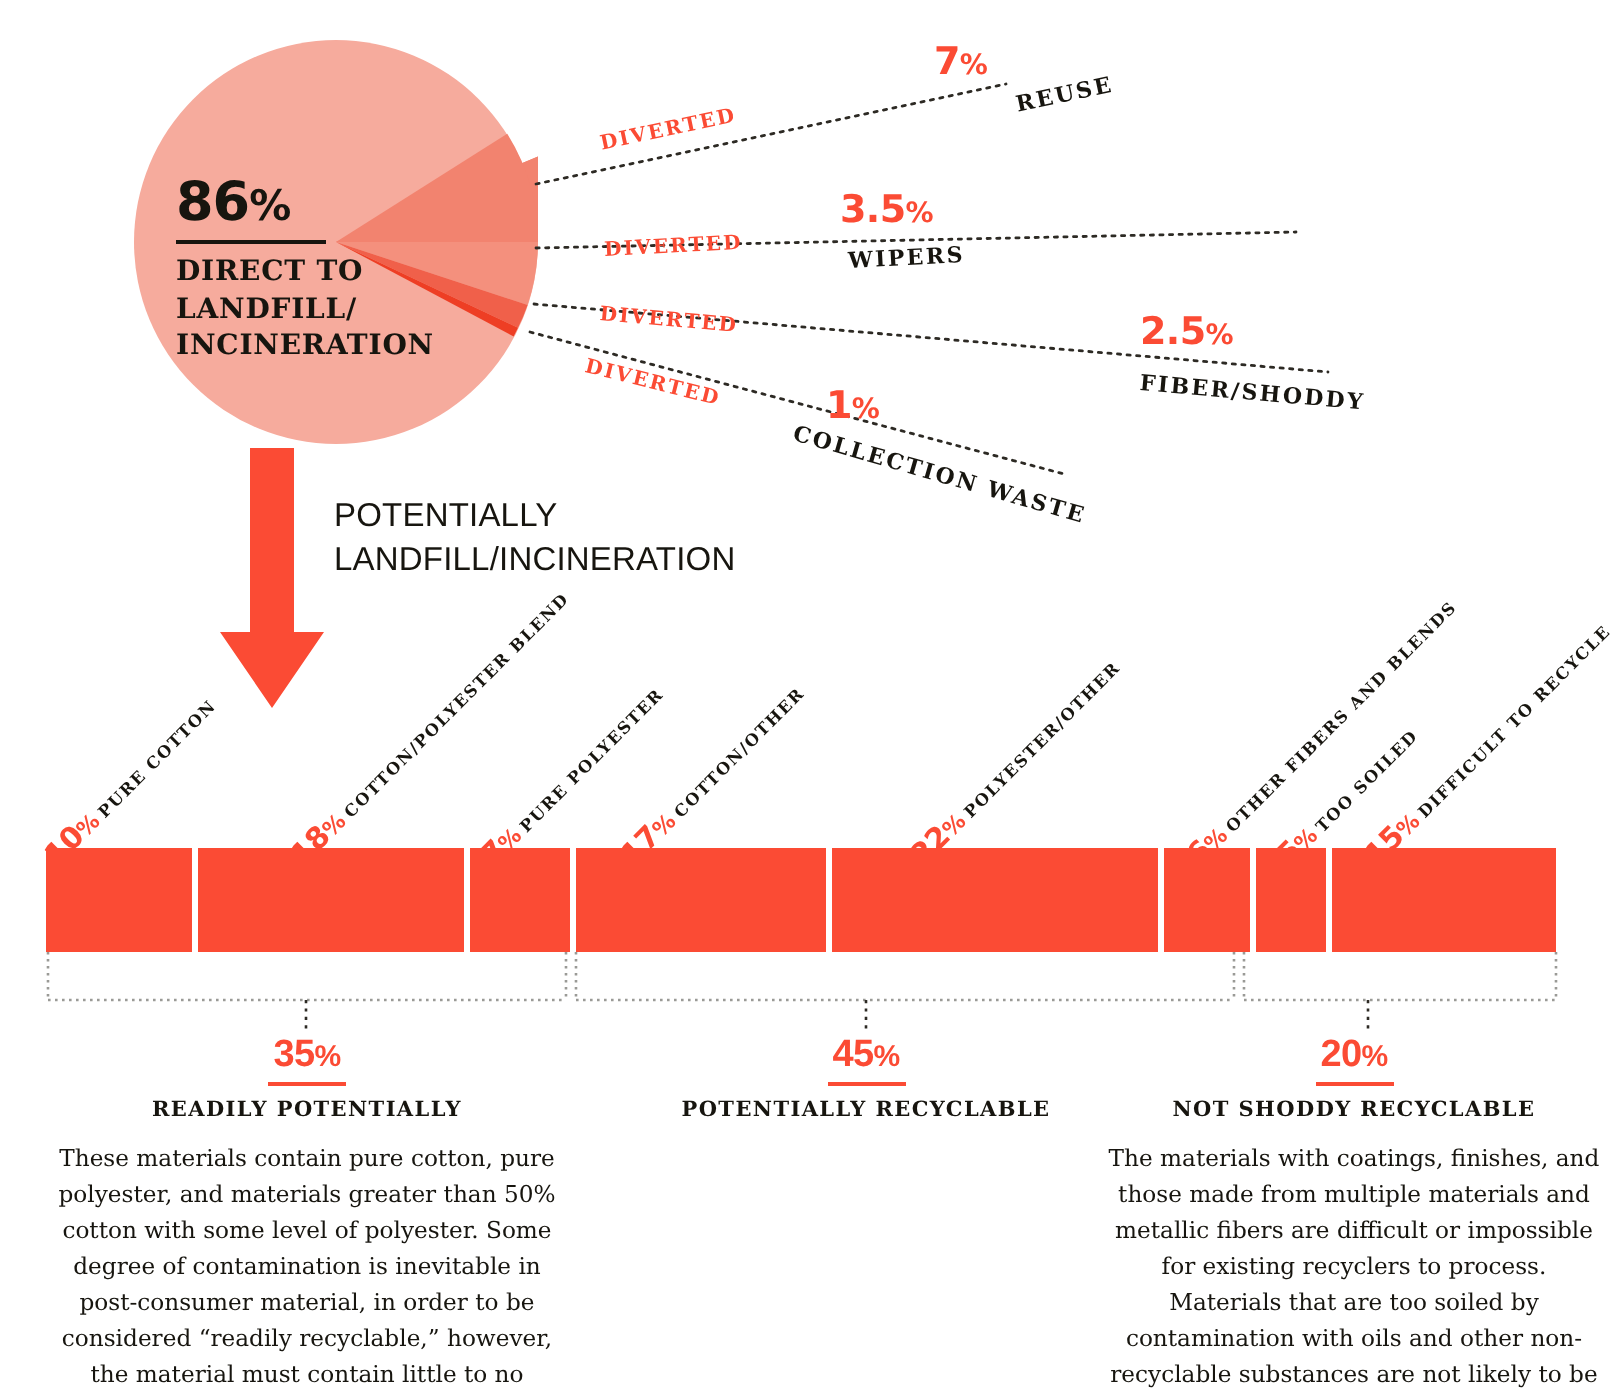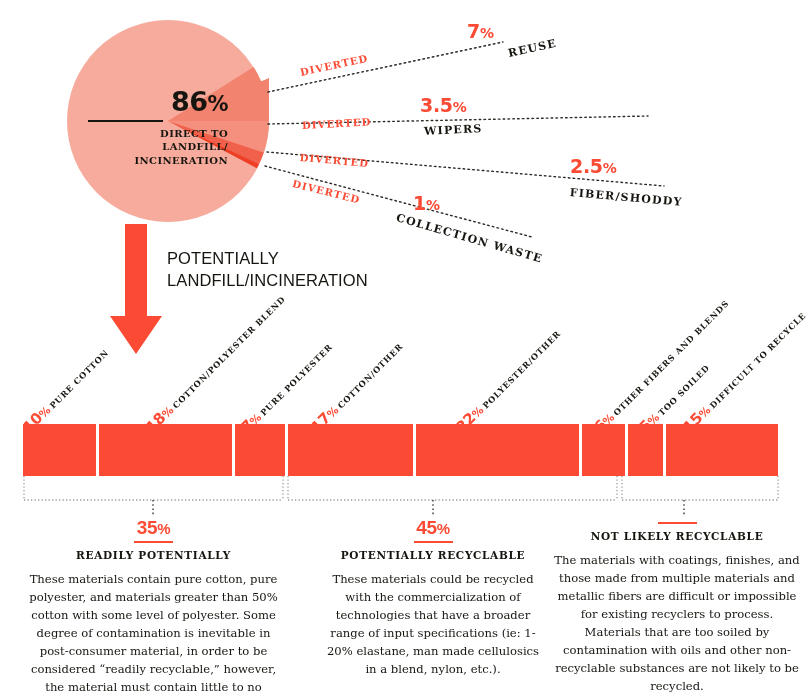--- a/index.html
+++ b/index.html
@@ -9,32 +9,32 @@
     -webkit-font-smoothing:antialiased;
   }
   #root{position:absolute;left:0;top:0;width:809px;height:697px;}
 
   
   .pie-wrap{position:absolute;left:67px;top:20px;width:202px;height:202px;}
   .pie-svg{display:block;width:202px;height:202px;}
 
   .pie-center-label{
     position:absolute;left:88px;top:88px;width:140px;
-    text-align:right;
+    text-align:left;
   }
   .pie-big{
     font-family:"DejaVu Sans", sans-serif;
     font-weight:700;font-size:27px;color:#17150f;letter-spacing:-0.5px;
     line-height:1;
   }
   .pie-big .pct{font-size:21px;font-weight:700;}
   .pie-rule{width:75px;height:2px;background:#17150f;margin:5px 0 5px 0;}
   .pie-sub{
     font-family:"DejaVu Serif", serif;
-    font-weight:700;font-size:10px;line-height:1.33;color:#17150f;
+    font-weight:700;font-size:14px;line-height:1.33;color:#17150f;
     letter-spacing:0.4px;
   }
 
   
   .callouts{position:absolute;left:0;top:0;width:809px;height:300px;pointer-events:none;}
   .callouts svg{position:absolute;left:0;top:0;}
 
   .lbl{position:absolute;white-space:nowrap;transform-origin:0 50%;}
   .lbl .diverted{
     font-family:"DejaVu Serif", serif;
@@ -263,24 +263,24 @@
       <div class="gp"><span>35</span><span class="s">%</span></div>
       <div class="grule" style="width:39px;"></div>
       <div class="gt">READILY POTENTIALLY</div>
       <div class="gb">These materials contain pure cotton, pure polyester, and materials greater than 50% cotton with some level of polyester. Some degree of contamination is inevitable in post-consumer material, in order to be considered “readily recyclable,” however, the material must contain little to no elastane.</div>
     </div>
 
     <div class="grp" style="left:322px;top:6px;width:222px;">
       <div class="gp"><span>45</span><span class="s">%</span></div>
       <div class="grule" style="width:39px;"></div>
       <div class="gt">POTENTIALLY RECYCLABLE</div>
-      <div class="gb">These materials could be recycled with the commercialization of technologies that have a broader range of input specifications (ie: 1-20% elastane, man made cellulosics in a blend, nylon, etc.).</div>
     </div>
 
     <div class="grp" style="left:553px;top:6px;width:248px;">
+      <div class="gp"><span>20</span><span class="s">%</span></div>
       <div class="grule" style="width:39px;"></div>
-      <div class="gt">NOT LIKELY RECYCLABLE</div>
+      <div class="gt">NOT SHODDY RECYCLABLE</div>
       <div class="gb">The materials with coatings, finishes, and those made from multiple materials and metallic fibers are difficult or impossible for existing recyclers to process.  Materials that are too soiled by contamination with oils and other non-recyclable substances are not likely to be recycled.</div>
     </div>
 
   </div>
 
 </div>
 
 </body></html>

